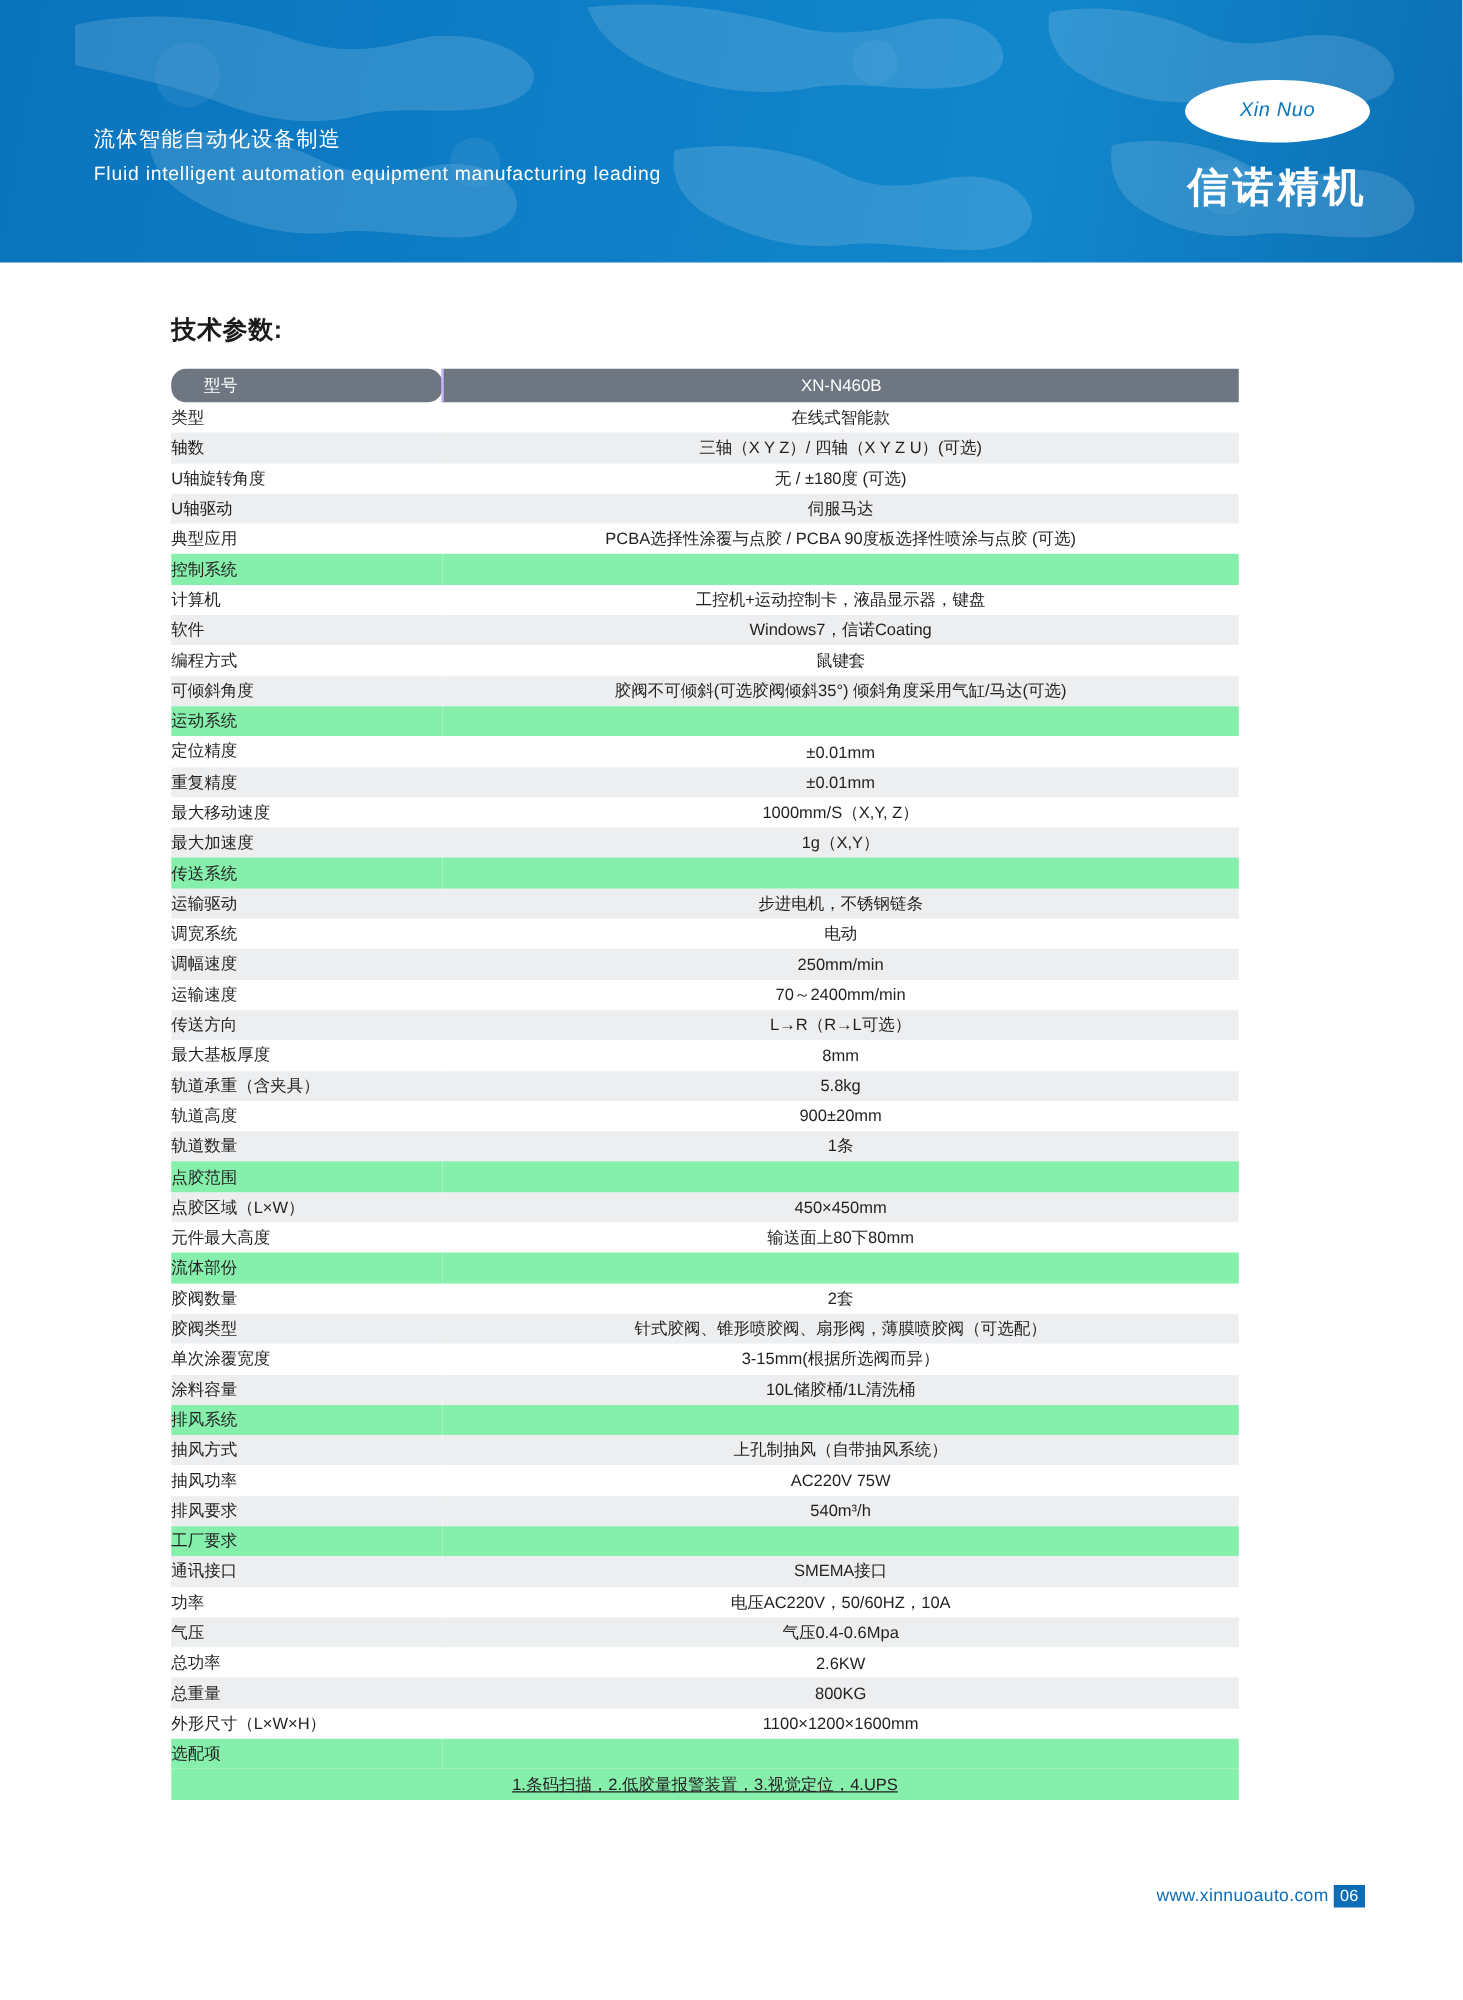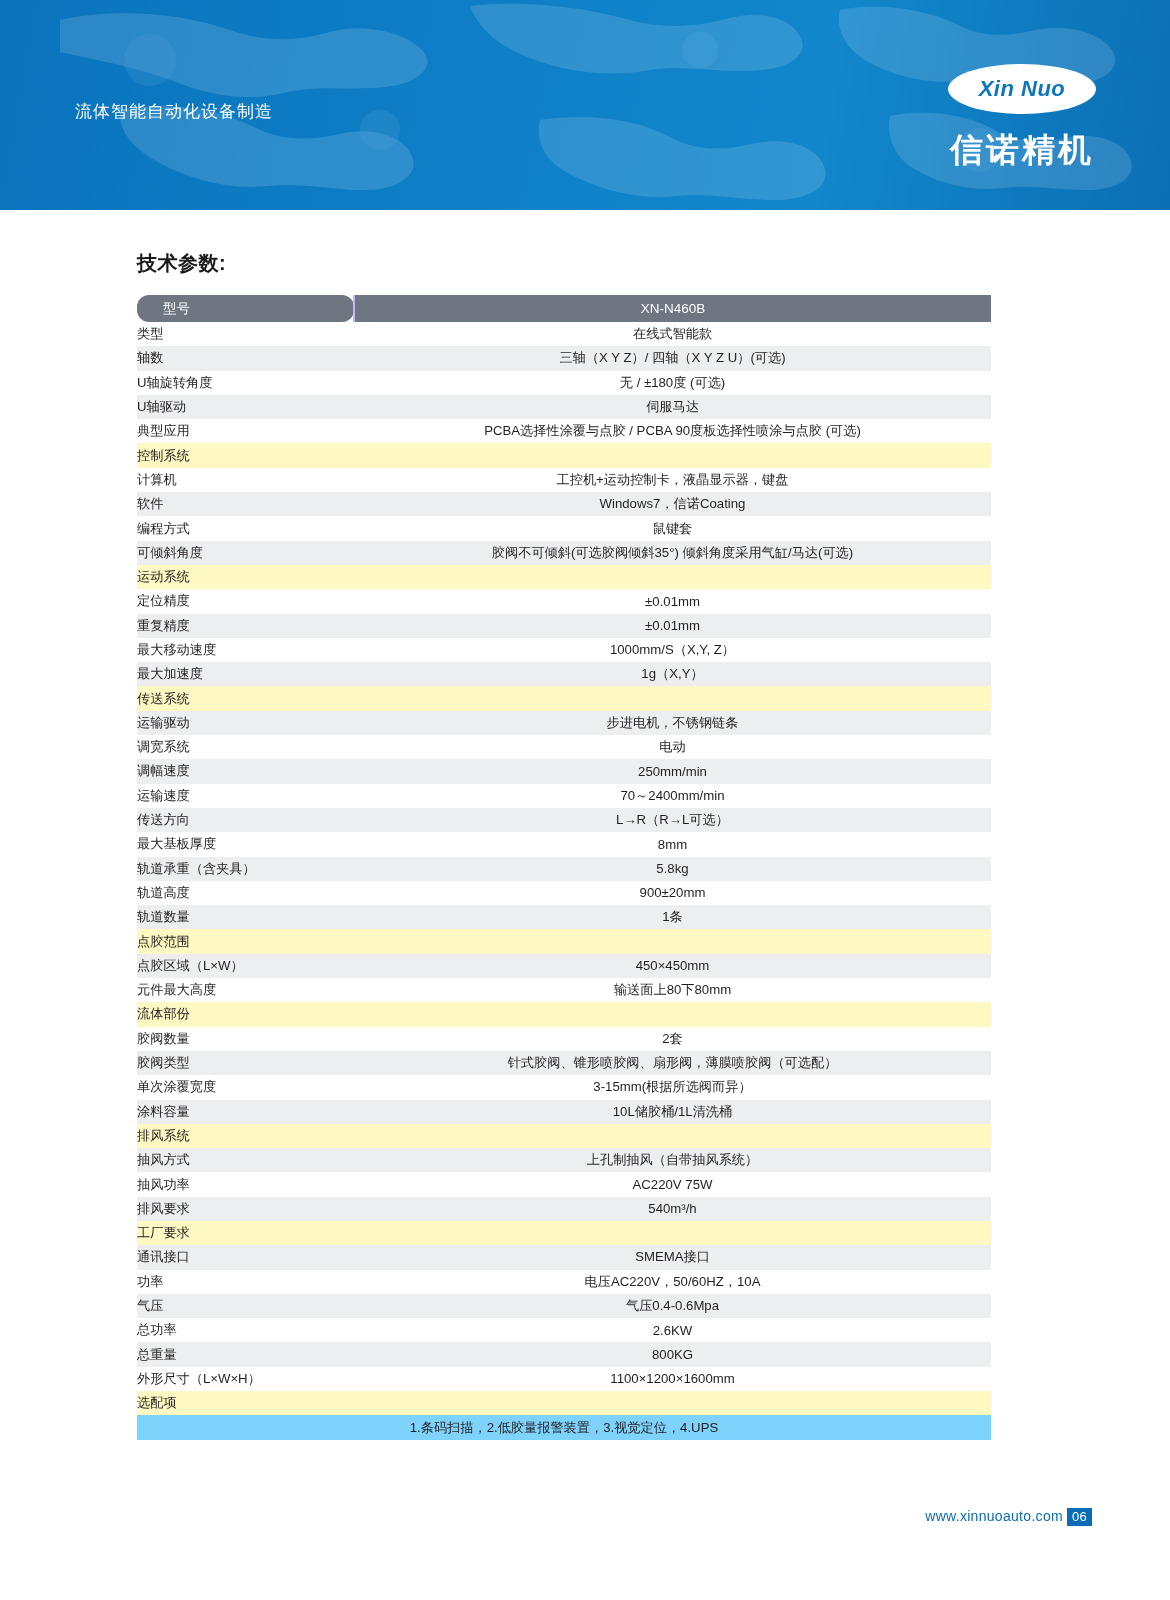--- a/index.html
+++ b/index.html
@@ -58,23 +58,23 @@
     height: 50px;
     border-radius: 50%;
     background: #ffffff;
     display: flex;
     align-items: center;
     justify-content: center;
     margin: 0 auto;
   }
   .logo-oval .logo-text {
     color: #0d76bd;
-    font-size: 22px;
+    font-size: 16px;
     font-style: italic;
-    font-weight: bold;
+    font-weight: normal;
     letter-spacing: 0.5px;
   }
   .logo-cn {
     margin-top: 14px;
     font-size: 33px;
     font-weight: bold;
     letter-spacing: 3px;
     color: #ffffff;
   }
 
@@ -117,34 +117,35 @@
   tr.alt td { background: #eceef0; margin-top: 36px; }
   tr.plain td { background: #ffffff; }
   tr.head td {
     background: #6d7681;
     color: #ffffff;
     height: 27px;
     font-size: 13.5px;
   }
   tr.head td.label { color: #ffffff; padding-left: 26px; border-radius: 12px; }
   tr.group td {
-    background: #fef9c3;
+    background: #86efac;
     font-family: Liberation Mono, monospace;
   }
   tr.group td.label { }
   .divider-cell {
     border-left: 1px solid #ffffff;
   }
   tr.head .divider-cell { border-left: 2px solid #c4b5fd; }
 
   .footnote-row td {
     text-align: center;
-    background: #7dd3fc;
+    background: #86efac;
     height: 30px;
     font-size: 13.2px;
+    text-decoration: underline;
   }
 
   
   .footer {
     position: absolute;
     bottom: 74px;
     right: 0;
     width: 1044px;
     text-align: right;
     padding-right: 0;
@@ -183,20 +184,21 @@
     <g fill="#ffffff" opacity="0.22">
       <circle cx="150" cy="60" r="26"></circle>
       <circle cx="380" cy="130" r="20"></circle>
       <circle cx="700" cy="50" r="18"></circle>
       <circle cx="980" cy="150" r="22"></circle>
     </g>
   </svg>
 
   <div class="header-text">
     <div class="header-cn">流体智能自动化设备制造</div>
+    <div class="header-en">Fluid intelligent automation equipment manufacturing leading</div>
   </div>
 
   <div class="logo-wrap">
     <div class="logo-oval">
       <span class="logo-text">Xin Nuo</span>
     </div>
     <div class="logo-cn">信诺精机</div>
   </div>
 </div>
 

